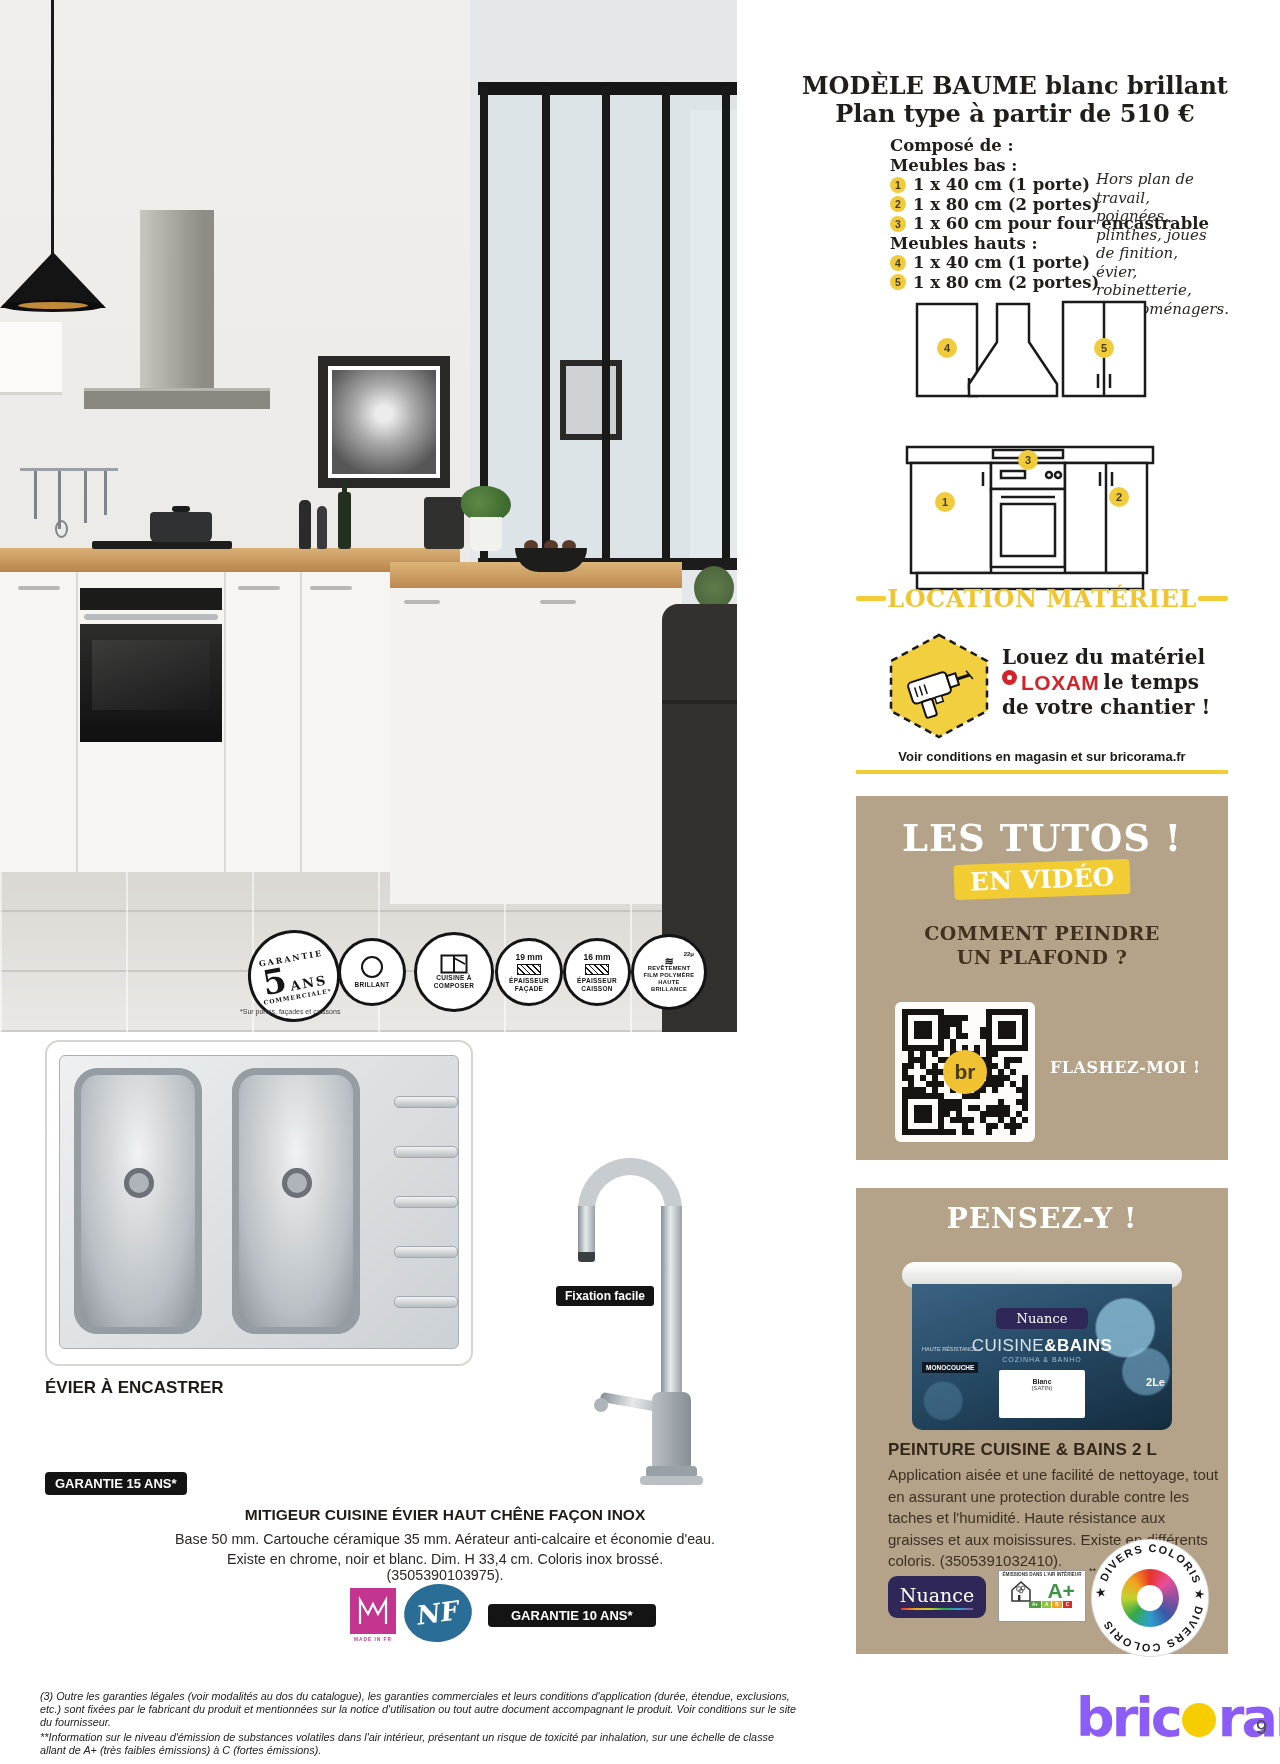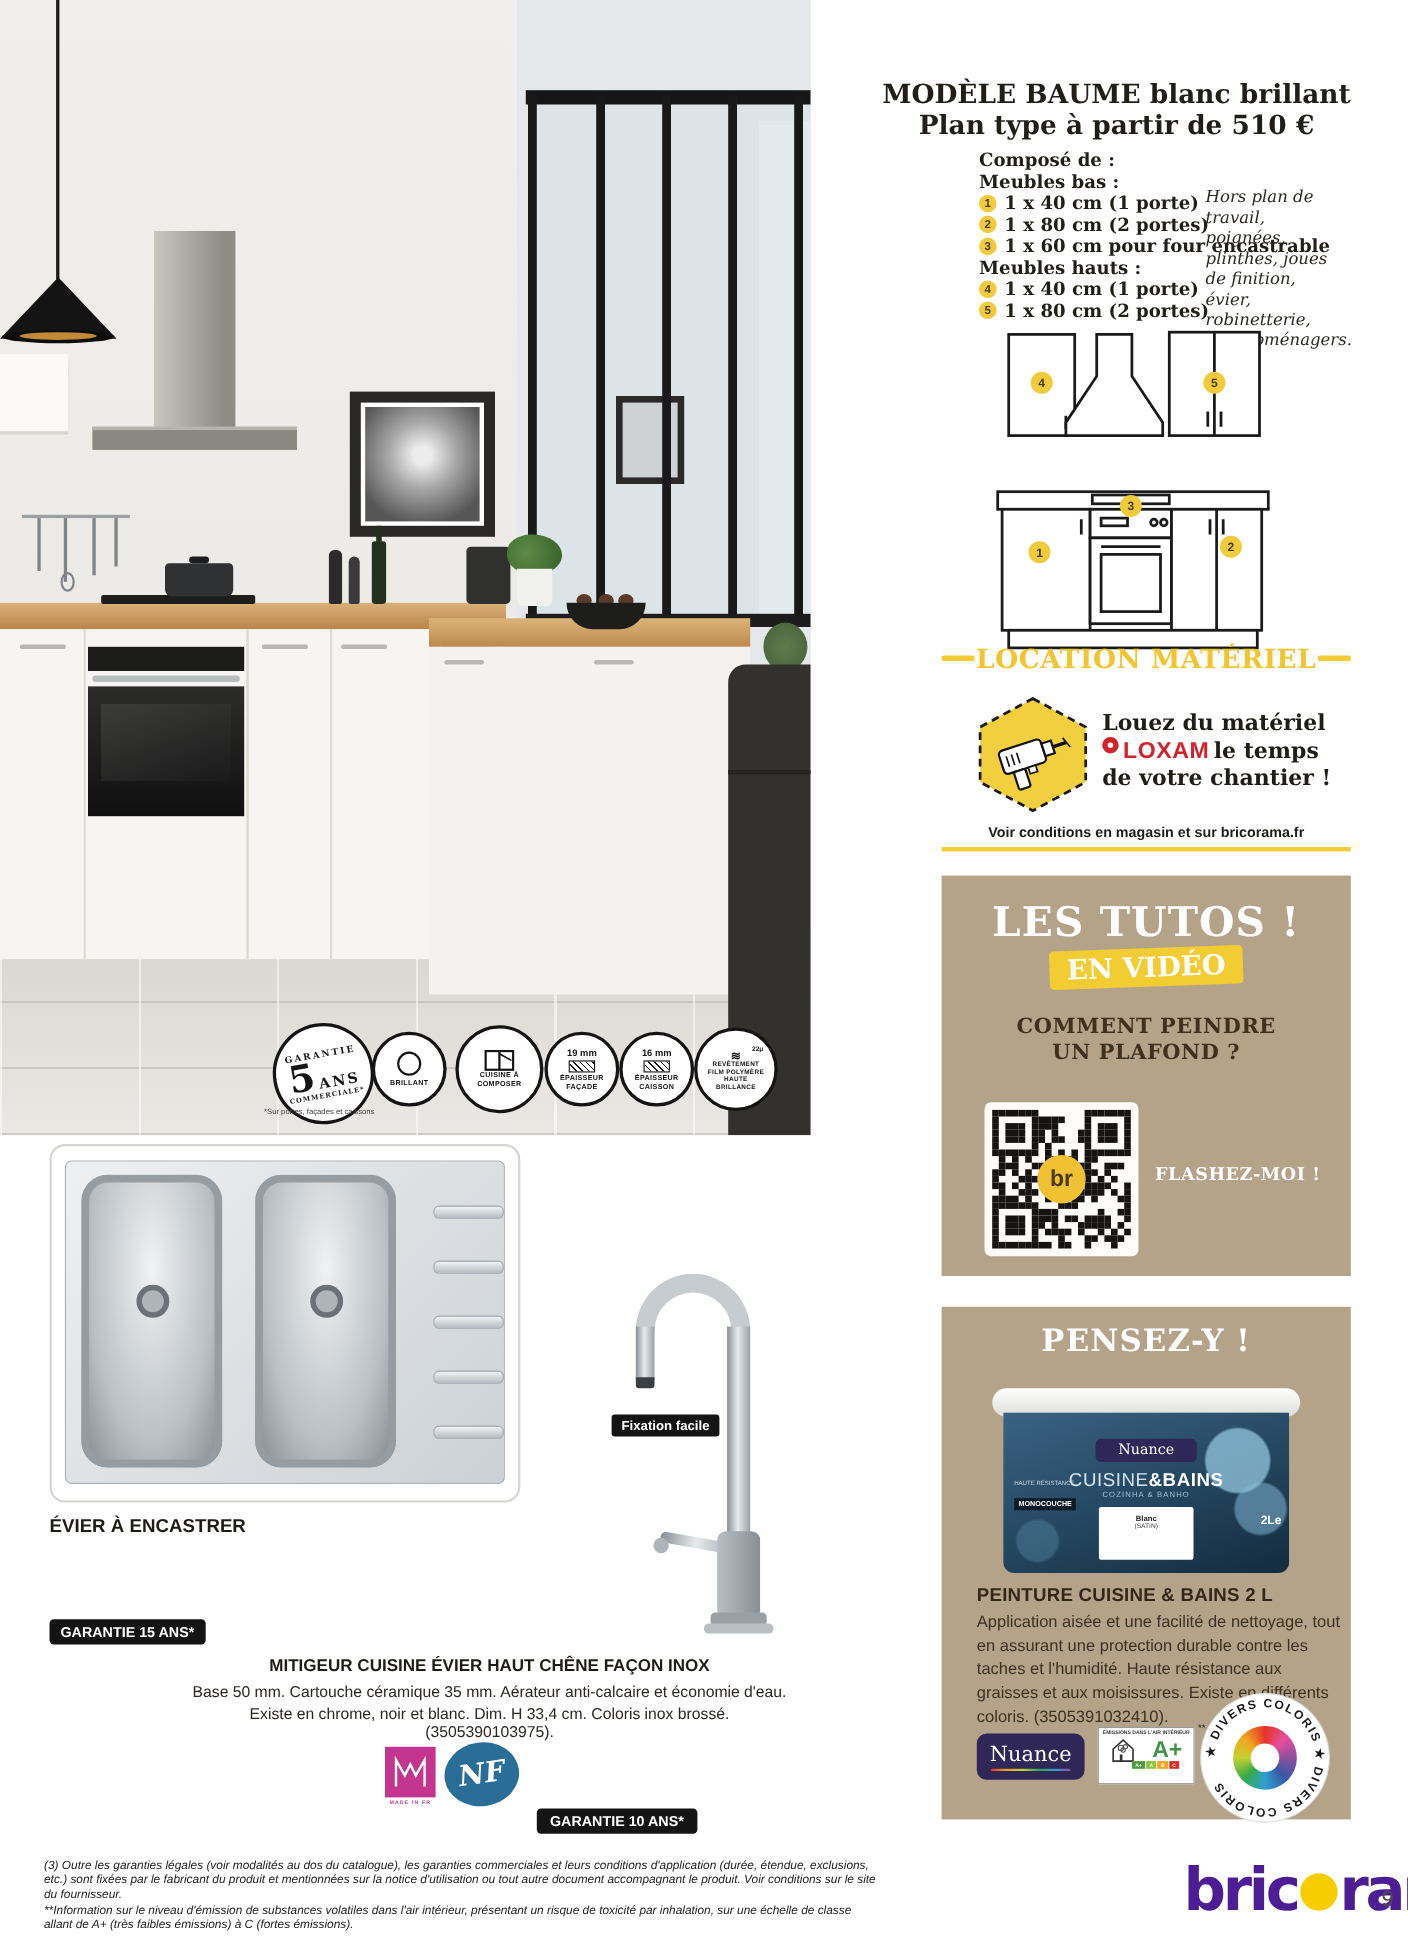--- a/index.html
+++ b/index.html
@@ -93,21 +93,21 @@
         background:linear-gradient(135deg,#eef0f2,#ccd1d5);}
   .bowlrect{position:absolute;top:12px;width:128px;height:266px;border-radius:24px;
         background:radial-gradient(ellipse at 50% 32%,#f0f2f3,#b9bfc4 62%,#80868c);box-shadow:inset 0 0 0 7px #959ca2;}
   .drain{position:absolute;left:50px;top:100px;width:30px;height:30px;border-radius:50%;background:#aeb4b9;
          box-shadow:inset 0 0 0 5px #6b7177;}
   .rib{position:absolute;left:334px;width:62px;height:10px;border-radius:5px;background:linear-gradient(180deg,#f2f4f5,#b6bcc1);border:1px solid #a3a9ae;}
   .chrome{background:linear-gradient(90deg,#878f95,#e6eaec 45%,#9aa1a7);}
   
   .b{font-weight:bold;}
   .footitalic{font-style:italic;font-size:10.8px;line-height:13.2px;color:#222;}
-  .brandword{font-family:"DejaVu Sans",sans-serif;font-weight:bold;font-size:54px;letter-spacing:-3px;color:#4c1d95;}
+  .brandword{font-family:"DejaVu Sans",sans-serif;font-weight:bold;font-size:54px;letter-spacing:-3px;color:#8b5cf6;}
   .branddot{display:inline-block;width:34px;height:34px;border-radius:50%;background:#f6ce00;margin:0 2px;transform:translateY(1px);}
 </style>
 </head>
 <body>
 
 <div id="page" data-name="catalog-page">
 
   <div class="abs" style="left:10px;top:6px;width:16px;height:3px;background:#e8c33c;" data-name="corner-glyph-top"></div>
   <div class="abs" style="left:10px;top:11px;width:12px;height:3px;background:#8a97a8;" data-name="corner-glyph-bottom"></div>
 
@@ -674,21 +674,21 @@
 
   <div class="abs" style="left:350px;top:1588px;width:46px;height:46px;background:#c3358e;display:flex;align-items:center;justify-content:center;" data-name="m-made-in-france-logo">
     <svg width="34" height="30" viewBox="0 0 34 30">
         <path d="M4 28 V4 L12 18 L17 8 L22 18 L30 4 V28" fill="none" stroke="#fff" stroke-width="2.2"></path>
       </svg>
   </div>
   <div class="abs ctr" style="left:344px;top:1637px;width:58px;font-size:4.8px;font-weight:bold;color:#c3358e;letter-spacing:1px;" data-name="m-logo-caption">MADE IN FR</div>
   <div class="abs" style="left:404px;top:1584px;width:68px;height:58px;background:#2a6d96;border-radius:50%;transform:rotate(-8deg);display:flex;align-items:center;justify-content:center;" data-name="nf-logo">
     <span class="slab b" style="font-style:italic;font-size:26px;color:#fff;" data-name="nf-logo-text">NF</span>
   </div>
-  <div class="abs pill" style="left:488px;top:1644px;font-size:13px;padding:4px 12px;" data-name="faucet-warranty-badge">GARANTIE 10 ANS*</div>
+  <div class="abs pill" style="left:488px;top:1604px;font-size:13px;padding:4px 23px;" data-name="faucet-warranty-badge">GARANTIE 10 ANS*</div>
 
   <div class="abs footitalic" style="left:40px;top:1690px;width:758px;" data-name="legal-note-1">(3) Outre les garanties légales (voir modalités au dos du catalogue), les garanties commerciales et leurs conditions d'application (durée, étendue, exclusions, etc.) sont fixées par le fabricant du produit et mentionnées sur la notice d'utilisation ou tout autre document accompagnant le produit. Voir conditions sur le site du fournisseur.</div>
   <div class="abs footitalic" style="left:40px;top:1731px;width:758px;" data-name="legal-note-2">**Information sur le niveau d'émission de substances volatiles dans l'air intérieur, présentant un risque de toxicité par inhalation, sur une échelle de classe allant de A+ (très faibles émissions) à C (fortes émissions).</div>
 
   <div class="abs" style="left:1076px;top:1686px;white-space:nowrap;" data-name="bricorama-logo">
     <span class="brandword" data-name="brand-pre">bric</span><span class="branddot" data-name="brand-dot"></span><span class="brandword" data-name="brand-post">rama</span>
   </div>
   <div class="abs" style="left:1256px;top:1716px;font-size:20px;color:#4d4d4d;" data-name="page-number">9</div>
 
 </div>

